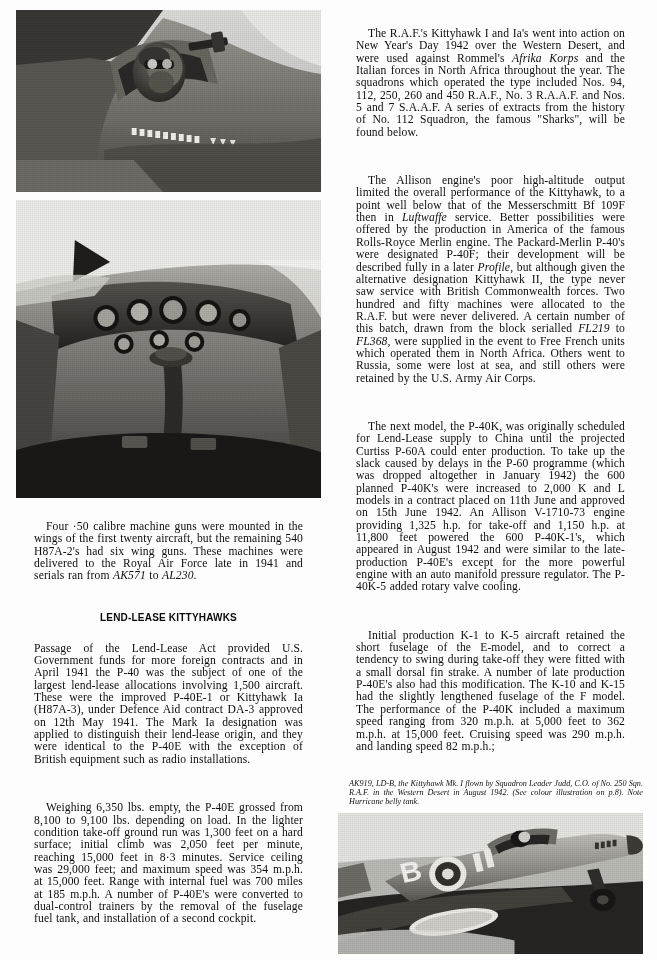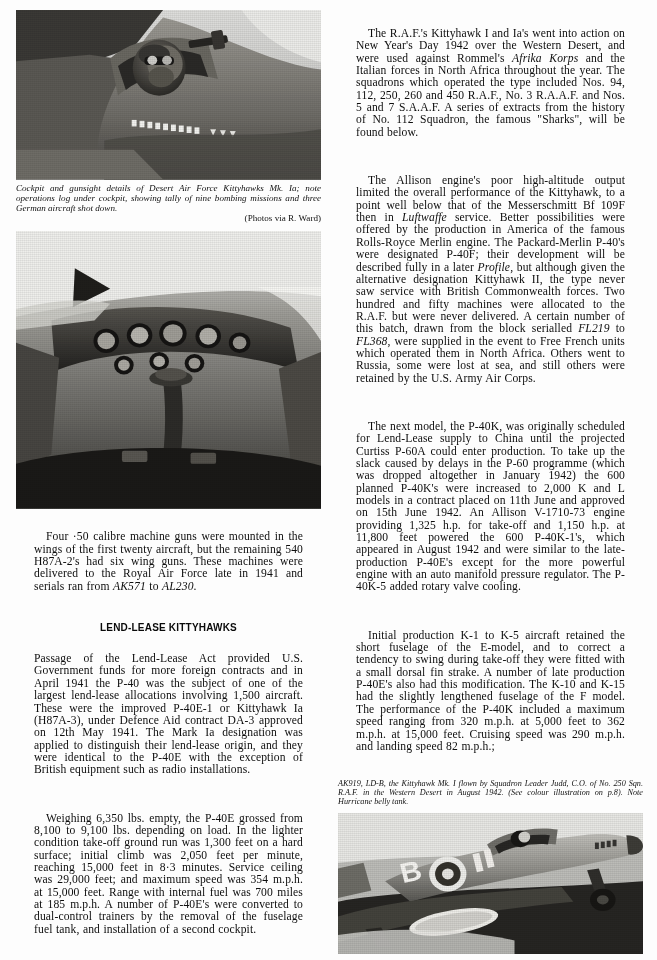--- a/index.html
+++ b/index.html
@@ -71,20 +71,21 @@
   }
   .caption .credit {
     font-style: normal;
     display: block;
     text-align: right;
     line-height: 10.4px;
   }
   .caption-right {
     font-size: 8.2px;
     line-height: 9.3px;
+    margin-left: 11px;
   }
 
   
   .photo {
     position: relative;
     width: 100%;
     overflow: hidden;
     background: #8b8b8b;
     border: 0;
     filter: contrast(1.05);
@@ -172,24 +173,20 @@
         </g>
 
         <path d="M90 140 C150 128 240 140 311 128 L311 182 L90 182 Z" fill="#4f4d49" opacity=".85"></path>
         <path d="M0 150 L120 150 L150 182 L0 182 Z" fill="#6f6d67"></path>
 
         <path d="M230 0 H311 V56 C280 48 250 30 230 0 Z" fill="#e6e6e3"></path>
       </svg>
       <div class="grain"></div>
     </div>
 
-    <div class="caption">
-      <span>Cockpit and gunsight details of Desert Air Force Kittyhawks Mk. Ia; note operations log under cockpit, showing tally of nine bombing missions and three German aircraft shot down.</span>
-      <span class="credit">(Photos via R. Ward)</span>
-    </div>
 
     <div class="photo" id="photo-cockpit-interior">
       <svg viewBox="0 0 311 298" preserveAspectRatio="none" aria-hidden="true">
         <defs>
           <linearGradient id="intG" x1="0" y1="0" x2="0" y2="1">
             <stop offset="0%" stop-color="#ddddda"></stop>
             <stop offset="30%" stop-color="#9b9a95"></stop>
             <stop offset="100%" stop-color="#3b3a37"></stop>
           </linearGradient>
           <linearGradient id="panelG" x1="0" y1="0" x2="0" y2="1">

